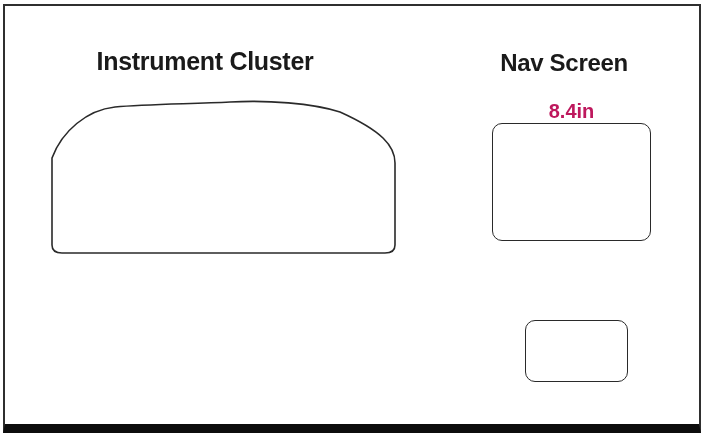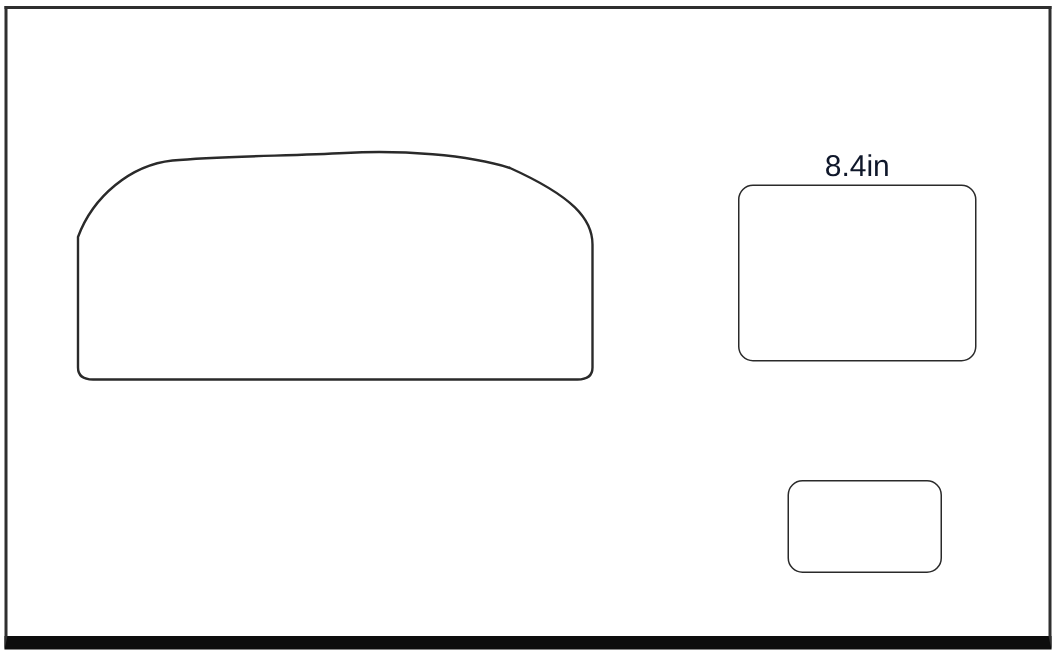--- a/index.html
+++ b/index.html
@@ -29,23 +29,23 @@
     font-weight: 700;
     letter-spacing: -0.3px;
     color: #1a1a1a;
     white-space: nowrap;
   }
   .ic-title   { left: 55px;  top: 47px; width: 300px; font-size: 25px; }
   .nav-title  { left: 464px; top: 49px; width: 200px; font-size: 24px; }
   .size-label {
     position: absolute;
     text-align: center;
-    font-weight: 400;
+    font-weight: 700;
     font-size: 20px;
-    color: #0f172a;
+    color: #be185d;
     white-space: nowrap;
   }
   .nav-size { left: 492px; top: 100px; width: 159px; }
   .aux-size { left: 520px; top: 289px; width: 103px; }
   .cluster-shape {
     position: absolute;
     left: 50px;
     top: 99px;
     width: 347px;
     height: 157px;
@@ -66,21 +66,23 @@
   }
   .nav-rect { left: 492px; top: 123px; width: 159px; height: 118px; }
   .aux-rect { left: 525px; top: 320px; width: 103px; height: 62px; }
 </style>
 </head>
 <body>
 
 <div class="page">
   <div class="frame"></div>
 
+  <div class="title ic-title">Instrument Cluster</div>
 
+  <div class="title nav-title">Nav Screen</div>
 
   <svg class="cluster-shape" viewBox="0 0 347 157" xmlns="http://www.w3.org/2000/svg" aria-hidden="true">
     <path d="M 2 59
              L 2 146
              Q 2 154, 12 154
              L 335 154
              Q 345 154, 345 146
              L 345 64
              C 345 47, 332 32, 290 13
              C 262 4, 217 1, 180 3

